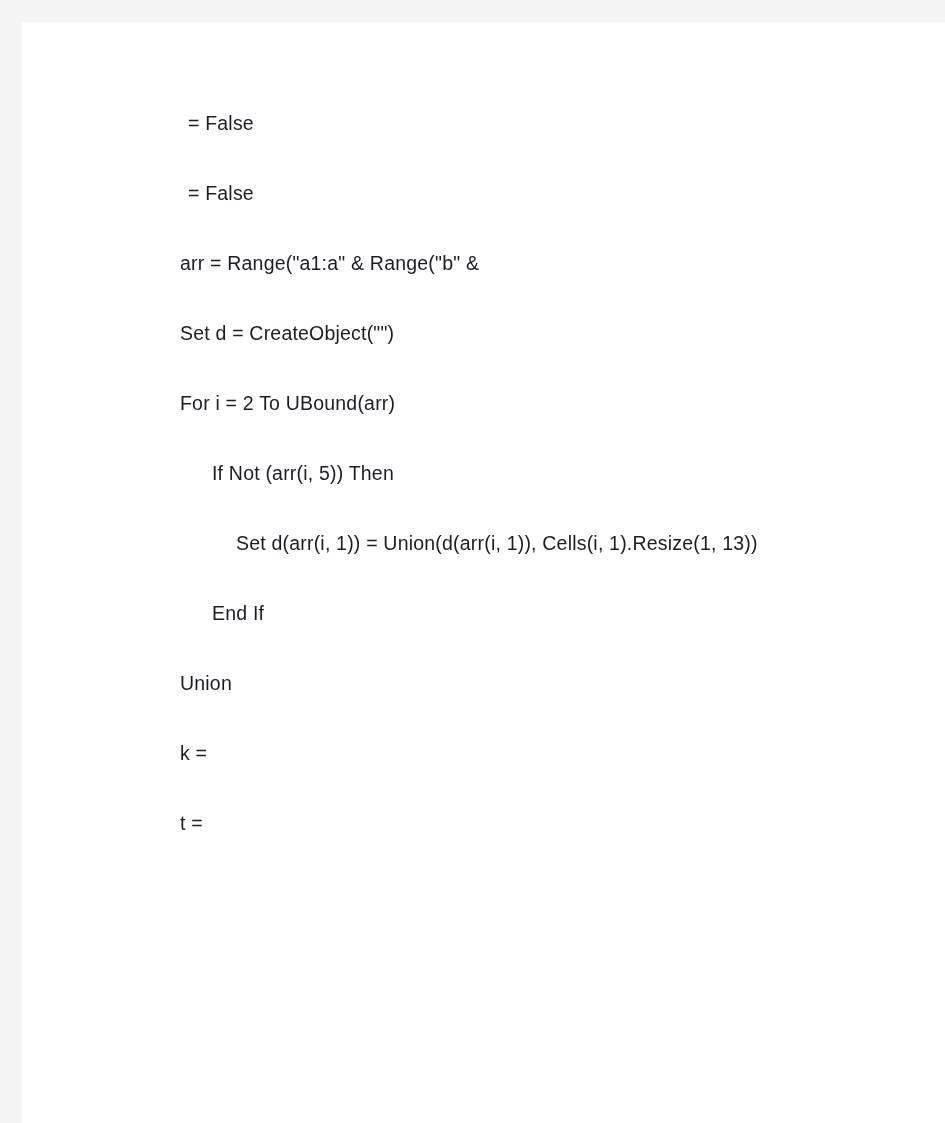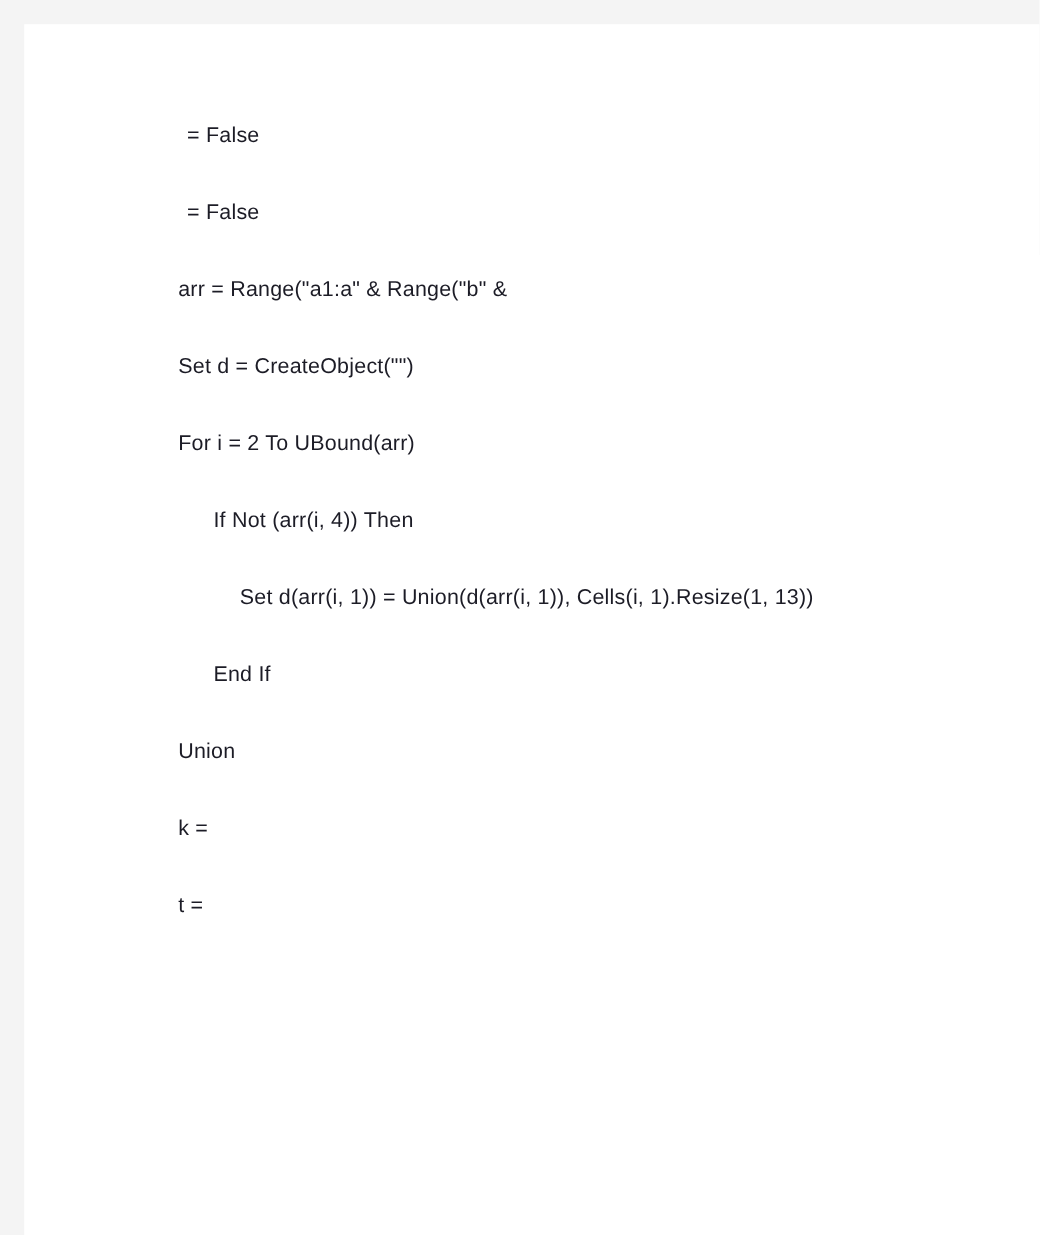--- a/index.html
+++ b/index.html
@@ -19,21 +19,21 @@
     position: absolute;
     left: 22px;
     top: 22px;
     width: 923px;
     height: 1101px;
     background: #ffffff;
   }
 
   #code-block {
     position: absolute;
-    left: 140px;   
+    left: 158px;   
     top: 66px;     
     width: 760px;
   }
 
   .code-line {
     font-family: "Liberation Sans", sans-serif;
     font-size: 19.5px;
     line-height: 70px;
     height: 70px;
     color: #1c1c26;
@@ -50,20 +50,20 @@
 </head>
 <body>
 
 <div id="page-surface">
   <div id="code-block">
       <div class="code-line indent-h">= False</div>
       <div class="code-line indent-h">= False</div>
       <div class="code-line indent-0">arr = Range("a1:a" &amp; Range("b" &amp;</div>
       <div class="code-line indent-0">Set d = CreateObject("")</div>
       <div class="code-line indent-0">For i = 2 To UBound(arr)</div>
-      <div class="code-line indent-1">If Not (arr(i, 4)) Then</div>
+      <div class="code-line indent-1">If Not (arr(i, 5)) Then</div>
       <div class="code-line indent-2">Set d(arr(i, 1)) = Union(d(arr(i, 1)), Cells(i, 1).Resize(1, 13))</div>
       <div class="code-line indent-1">End If</div>
       <div class="code-line indent-0">Union</div>
       <div class="code-line indent-0">k =</div>
       <div class="code-line indent-0">t =</div>
     </div>
 </div>
 
 </body></html>

